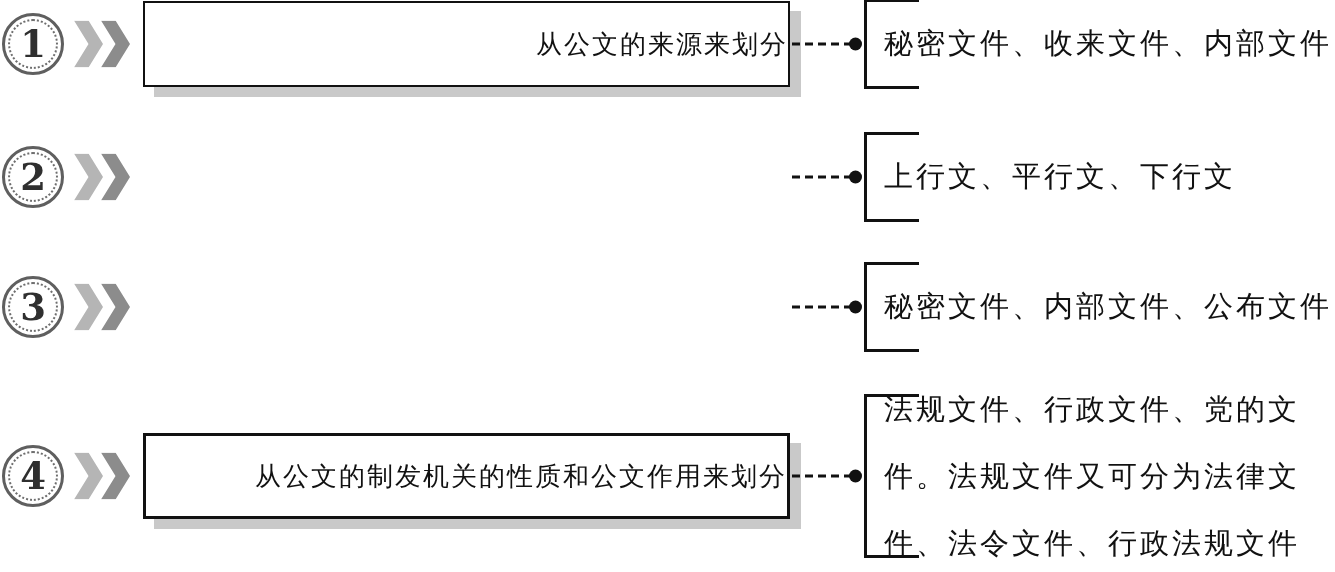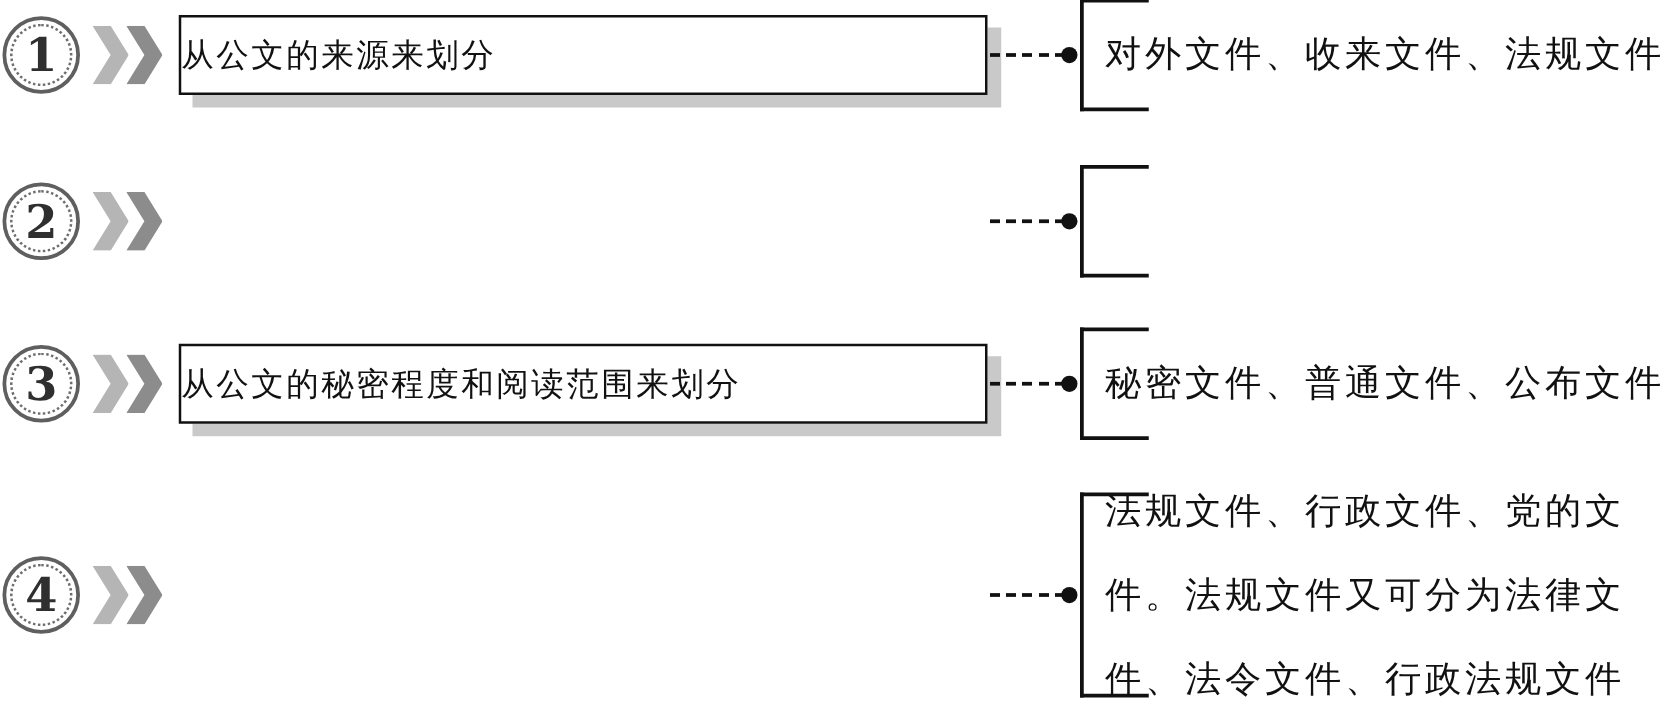--- a/index.html
+++ b/index.html
@@ -68,28 +68,28 @@
   .chev.c1 { left: 74px;  background: #b5b5b5; }
   .chev.c2 { left: 101px; background: #8c8c8c; }
 
   
   .cat-box {
     position: absolute;
     left: 143px;
     top: 50%;
     transform: translateY(-50%);
     width: 647px;
-    height: 64px;
+    height: 86px;
     box-sizing: border-box;
     border: 2px solid #111111;
     background: #ffffff;
     box-shadow: 11px 10px 0 0 #c9c9c9;
     display: flex;
     align-items: center;
-    justify-content: flex-start;
+    justify-content: flex-end;
   }
   .r4 .cat-box { border-width: 3px; }
   .cat-box .label {
     font-size: 26px;
     letter-spacing: 2px;
     color: #111111;
     white-space: nowrap;
   }
 
   
@@ -149,62 +149,63 @@
     <span class="chev c1"></span>
     <span class="chev c2"></span>
     <div class="cat-box">
       <span class="label">从公文的来源来划分</span>
     </div>
     <span class="dash"></span>
     <span class="dot"></span>
     <span class="bracket-v"></span>
     <span class="bracket-top"></span>
     <span class="bracket-bot"></span>
-    <div class="result">对外文件、收来文件、法规文件</div>
+    <div class="result">秘密文件、收来文件、内部文件</div>
   </div>
 
   <div class="row r2">
     <div class="badge">
       <span class="dotted-ring"></span>
       <span class="num">2</span>
     </div>
     <span class="chev c1"></span>
     <span class="chev c2"></span>
     <span class="dash"></span>
     <span class="dot"></span>
     <span class="bracket-v"></span>
     <span class="bracket-top"></span>
     <span class="bracket-bot"></span>
+    <div class="result">上行文、平行文、下行文</div>
   </div>
 
   <div class="row r3">
     <div class="badge">
       <span class="dotted-ring"></span>
       <span class="num">3</span>
     </div>
     <span class="chev c1"></span>
     <span class="chev c2"></span>
+    <span class="dash"></span>
+    <span class="dot"></span>
+    <span class="bracket-v"></span>
+    <span class="bracket-top"></span>
+    <span class="bracket-bot"></span>
+    <div class="result">秘密文件、内部文件、公布文件</div>
+  </div>
+
+  <div class="row r4">
+    <div class="badge">
+      <span class="dotted-ring"></span>
+      <span class="num">4</span>
+    </div>
+    <span class="chev c1"></span>
+    <span class="chev c2"></span>
     <div class="cat-box">
-      <span class="label">从公文的秘密程度和阅读范围来划分</span>
-    </div>
-    <span class="dash"></span>
-    <span class="dot"></span>
-    <span class="bracket-v"></span>
-    <span class="bracket-top"></span>
-    <span class="bracket-bot"></span>
-    <div class="result">秘密文件、普通文件、公布文件</div>
-  </div>
-
-  <div class="row r4">
-    <div class="badge">
-      <span class="dotted-ring"></span>
-      <span class="num">4</span>
-    </div>
-    <span class="chev c1"></span>
-    <span class="chev c2"></span>
+      <span class="label">从公文的制发机关的性质和公文作用来划分</span>
+    </div>
     <span class="dash"></span>
     <span class="dot"></span>
     <span class="bracket-v"></span>
     <span class="bracket-top"></span>
     <span class="bracket-bot"></span>
     <div class="result">法规文件、行政文件、党的文件。法规文件又可分为法律文件、法令文件、行政法规文件</div>
   </div>
 
 </div>
 

